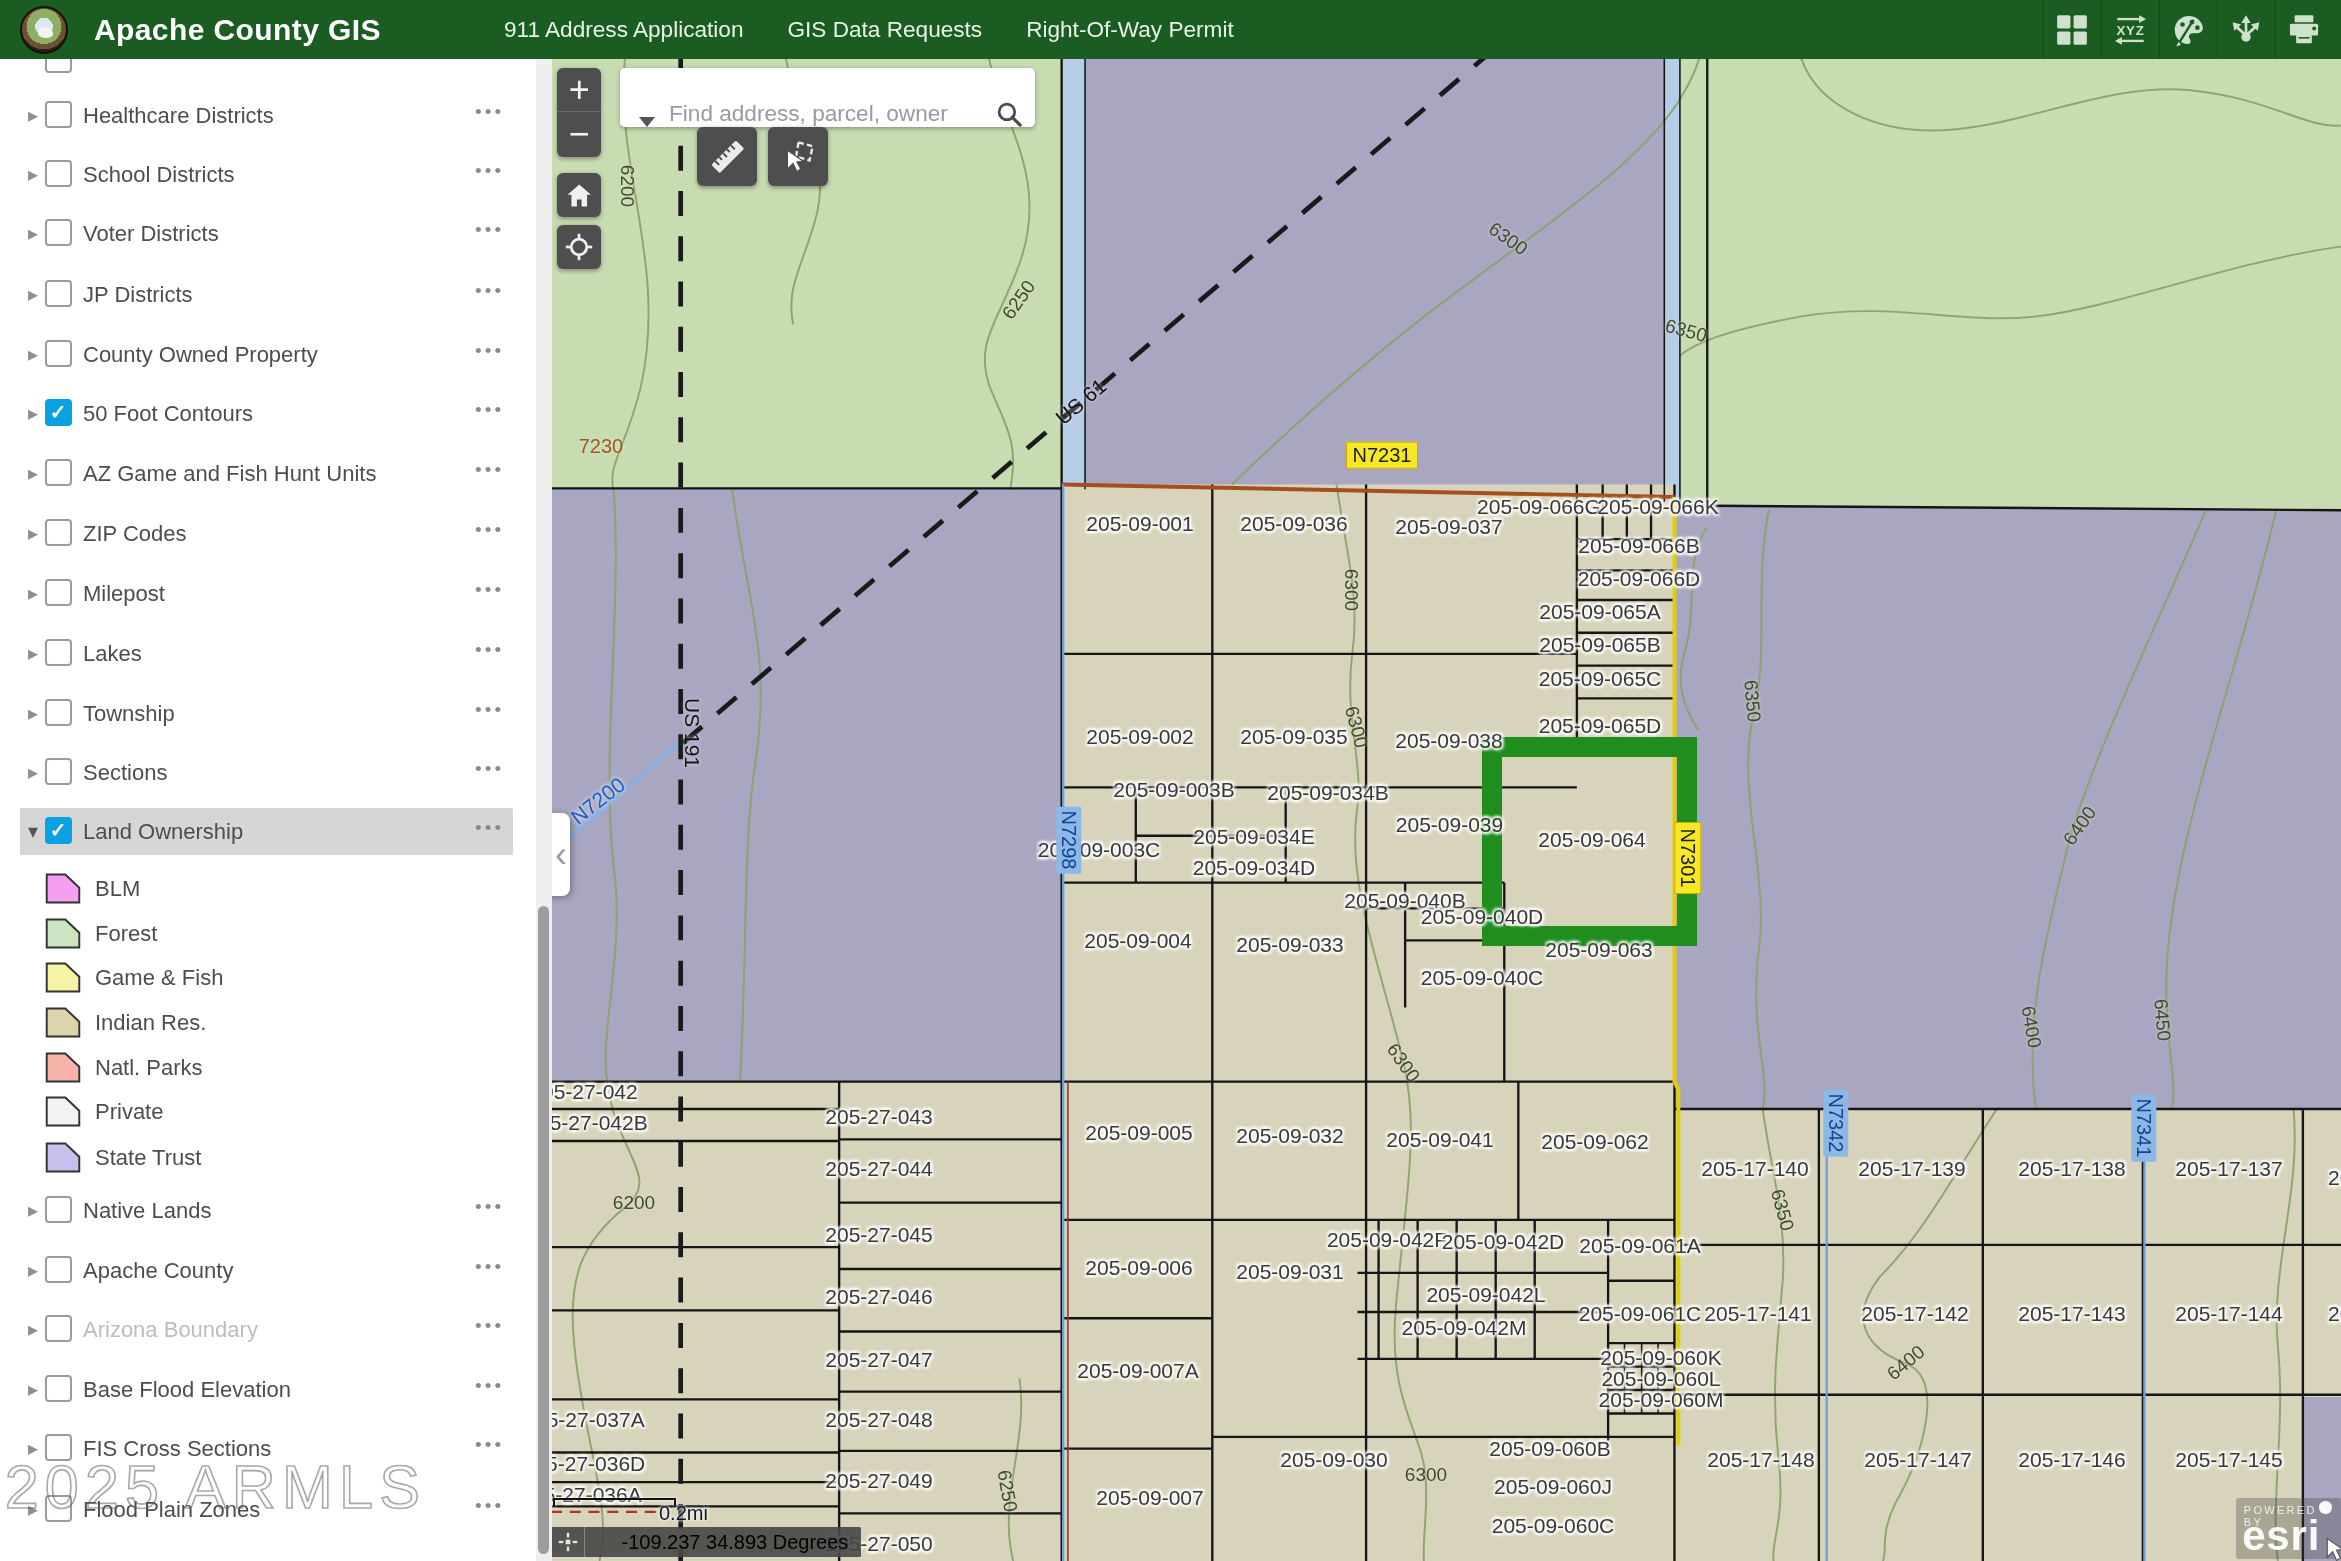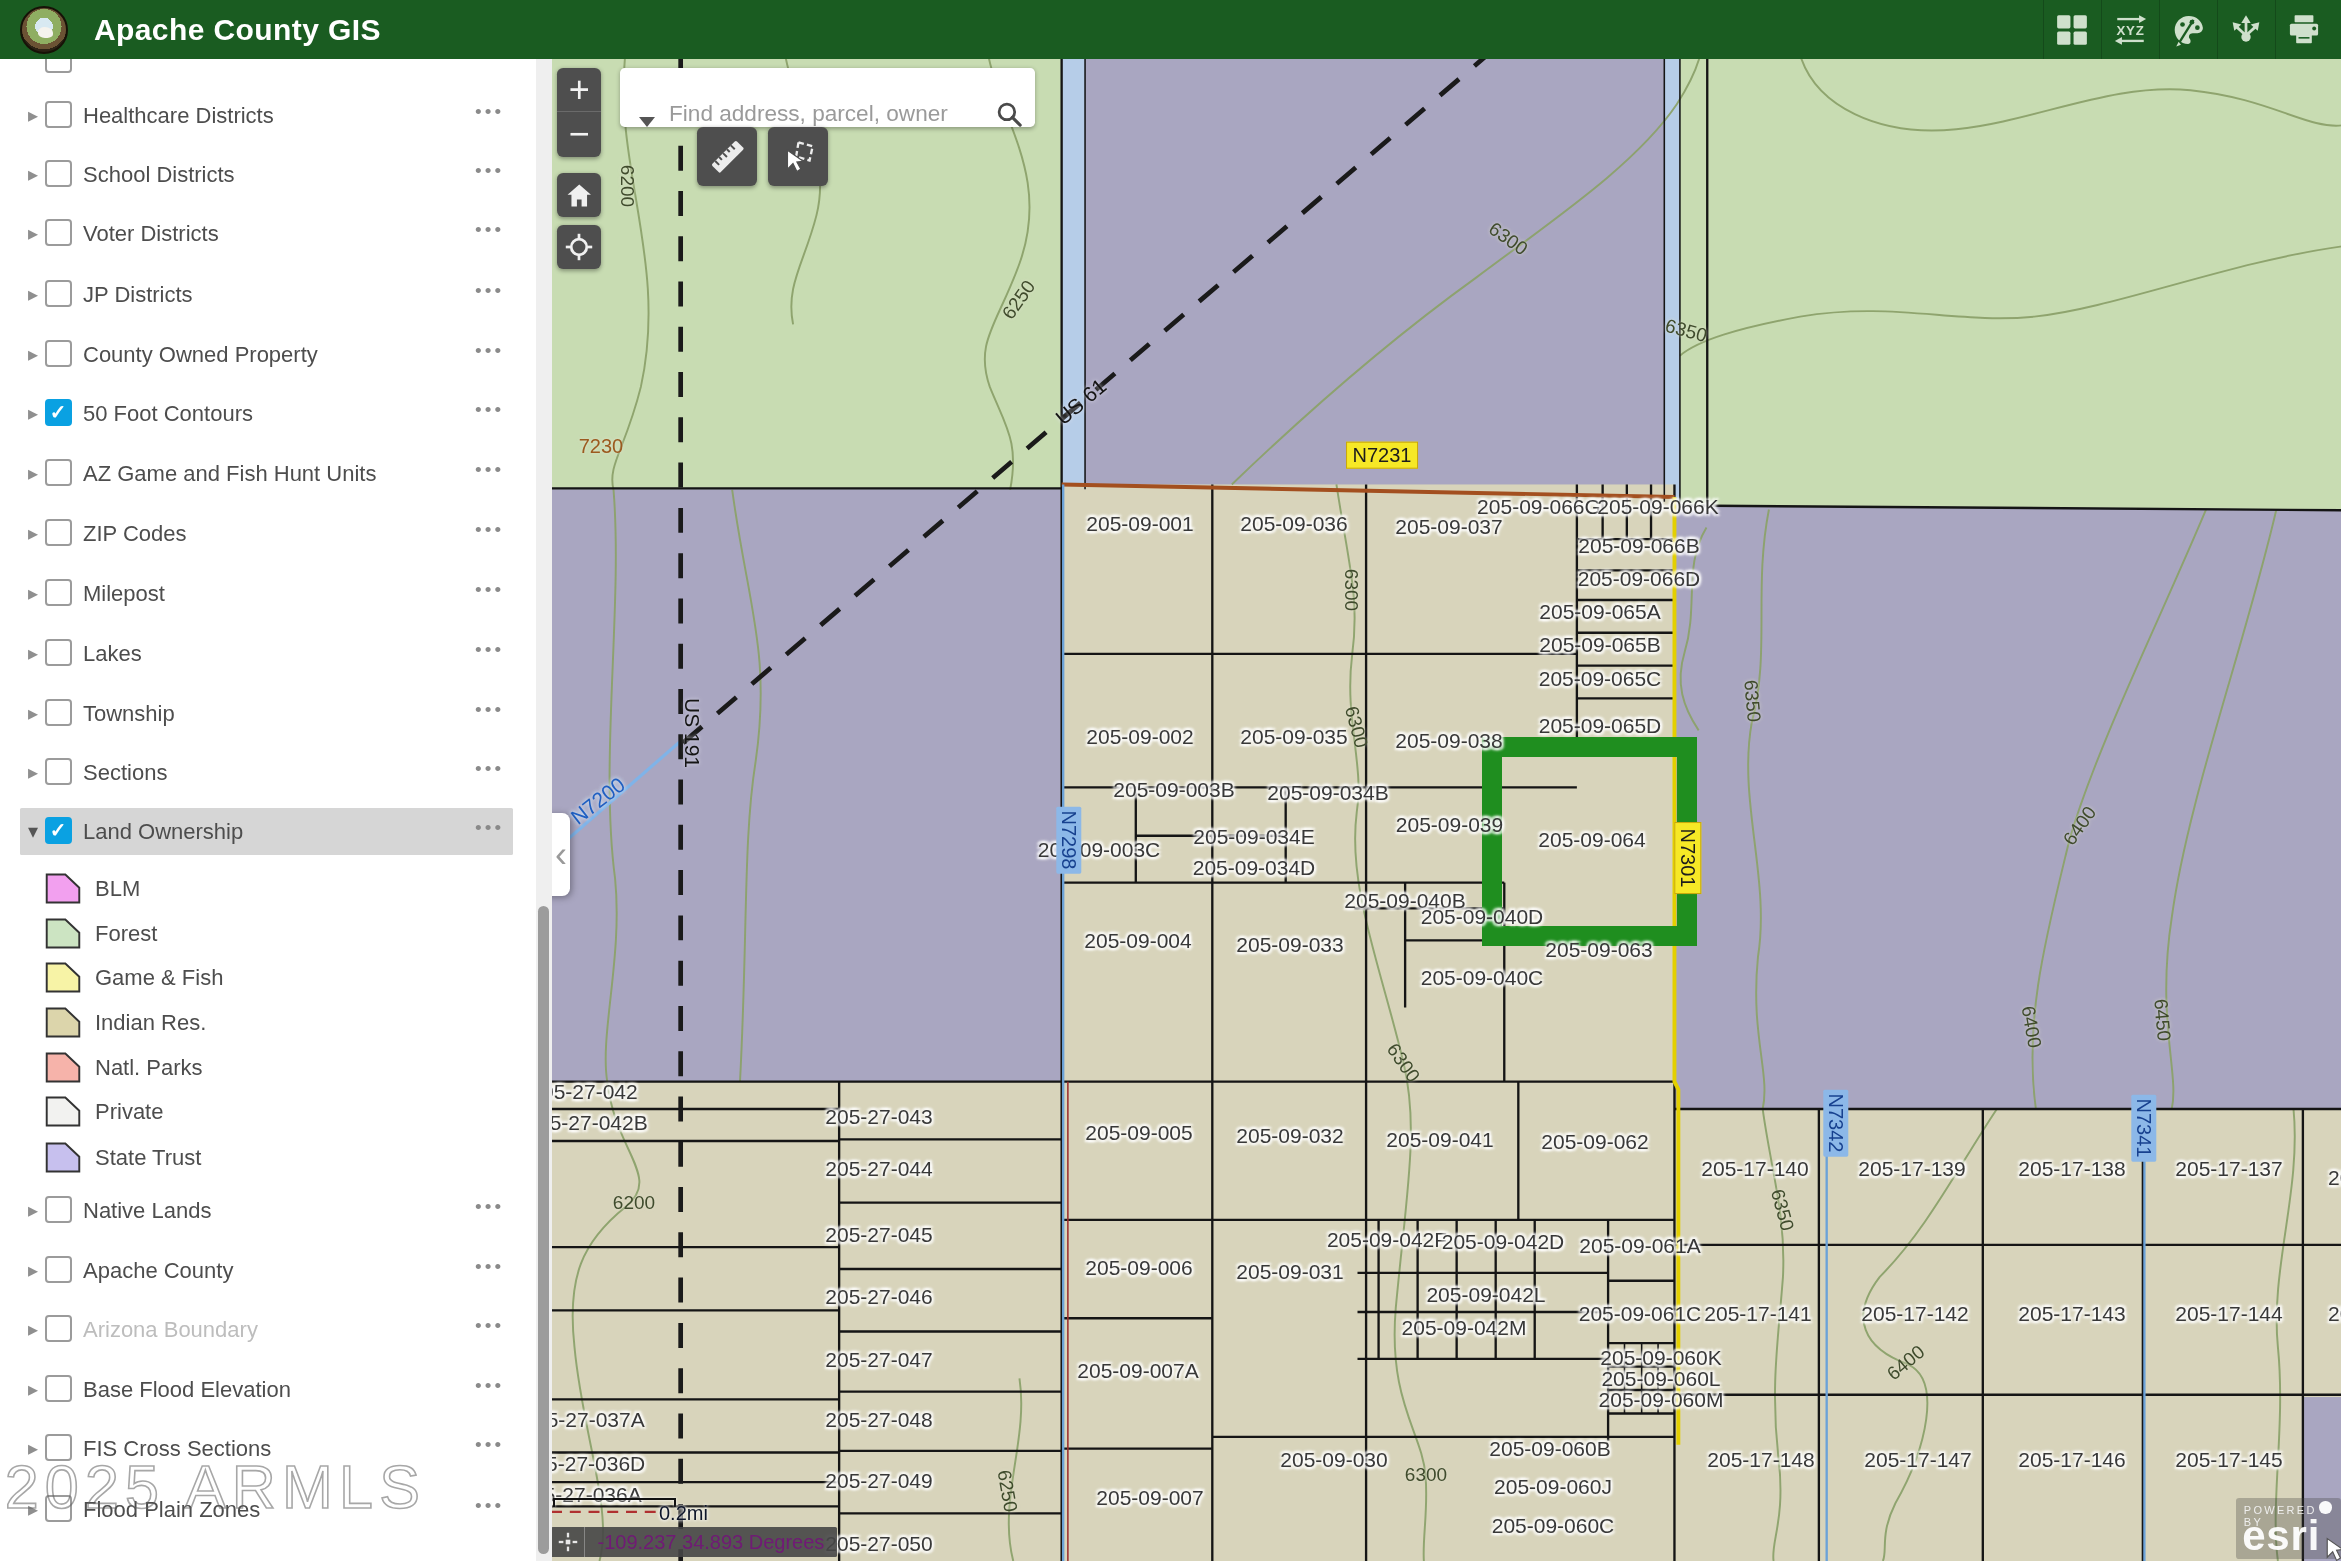--- a/index.html
+++ b/index.html
@@ -71,37 +71,42 @@
   .search-mag { margin:0 12.5px; }
 
   .collapse-tab { position:absolute; left:-11px; top:754px; width:30px; height:83px; background:#fff; border-radius:7.8px;
                   box-shadow:1.6px 1.6px 7px rgba(0,0,0,.35); z-index:12; display:flex; align-items:center; justify-content:flex-end; }
   .collapse-tab span { color:#9a9a9a; font-size:36px; margin-right:3.1px; }
 
   .scalebar { position:absolute; left:1.6px; top:1439px; width:123px; height:9.4px; border-top:2.3px solid #111;
               border-left:2.3px solid #111; border-right:2.3px solid #111; z-index:12; filter:drop-shadow(0 0 1.6px #fff); }
   .scalebar-label { position:absolute; left:108px; top:1443px; font-size:20px; color:#0f172a; z-index:12;
                     text-shadow:0 0 3.9px #fff,0 0 3.9px #fff; }
-  .coordbox { position:absolute; left:0; top:1468px; height:30px; background:rgba(70,70,70,.9); color:#701a75; z-index:12;
-              display:flex; align-items:center; border-radius:1.6px; }
+  .coordbox { position:absolute; left:0; top:1468px; height:30px; background:rgba(70,70,70,.9); color:#000000; z-index:12;
+              display:flex; align-items:center; border-radius:1.6px;gap:24px; }
   .coord-icon { width:34px; height:30px; border-right:0.8px solid rgba(255,255,255,.3); display:flex; align-items:center; justify-content:center; }
   .coord-text { font-size:20px; padding:0 12.5px; white-space:nowrap; }
 
   .esri { position:absolute; left:1685px; top:1439px; width:105px; height:61px; background:rgba(60,60,60,.30); border-radius:3.1px; z-index:12; color:#fff; }
   .esri .pb { position:absolute; left:7.8px; top:6.2px; font-size:11px; letter-spacing:2.3px; color:#f2f2f2; opacity:.95; }
   .esri .pb-dot { position:absolute; right:9.4px; top:3.1px; width:12.5px; height:12.5px; border-radius:50%; background:#fff; opacity:.95; }
   .esri .brand { position:absolute; left:6.2px; top:14px; font-size:42px; font-weight:bold; letter-spacing:0.8px; color:#fff; opacity:.95; }
   .esri svg { position:absolute; right:-3.1px; bottom:-4.7px; }
 </style>
 </head>
 <body>
 
 <div class="app-header" style="background: rgb(26, 92, 33);">
   <div class="logo"></div>
   <div class="app-title">Apache County GIS</div>
+  <div class="top-nav">
+    <span>911 Address Application</span>
+    <span>GIS Data Requests</span>
+    <span>Right-Of-Way Permit</span>
+  </div>
   <div class="hdr-tools">
     <div class="hdr-btn">
       <svg width="36" height="36" viewBox="0 0 46 46">
           <g fill="#cfe0cc">
             <rect x="4" y="4" width="17" height="17" rx="2"></rect>
             <rect x="25" y="4" width="17" height="17" rx="2"></rect>
             <rect x="4" y="25" width="17" height="17" rx="2"></rect>
             <rect x="25" y="25" width="17" height="17" rx="2"></rect>
           </g>
         </svg>

